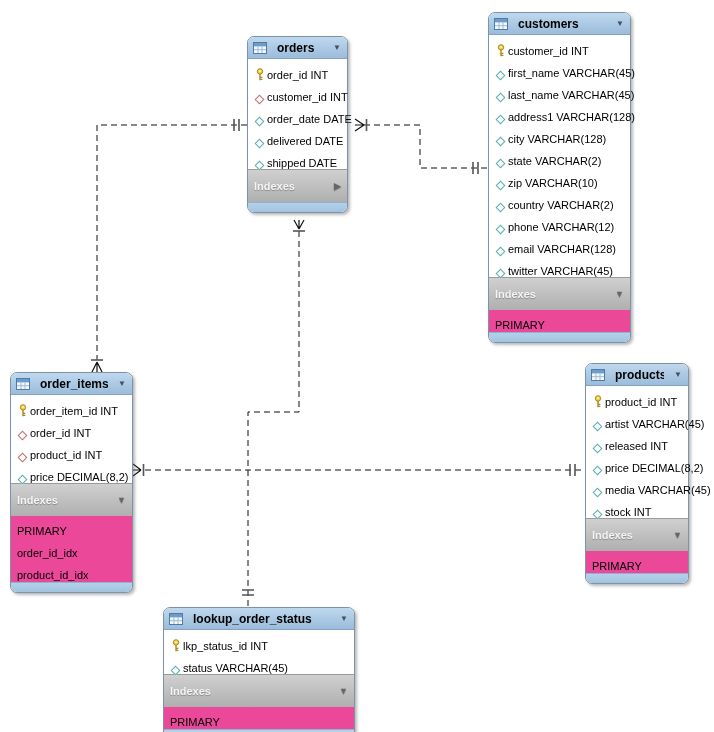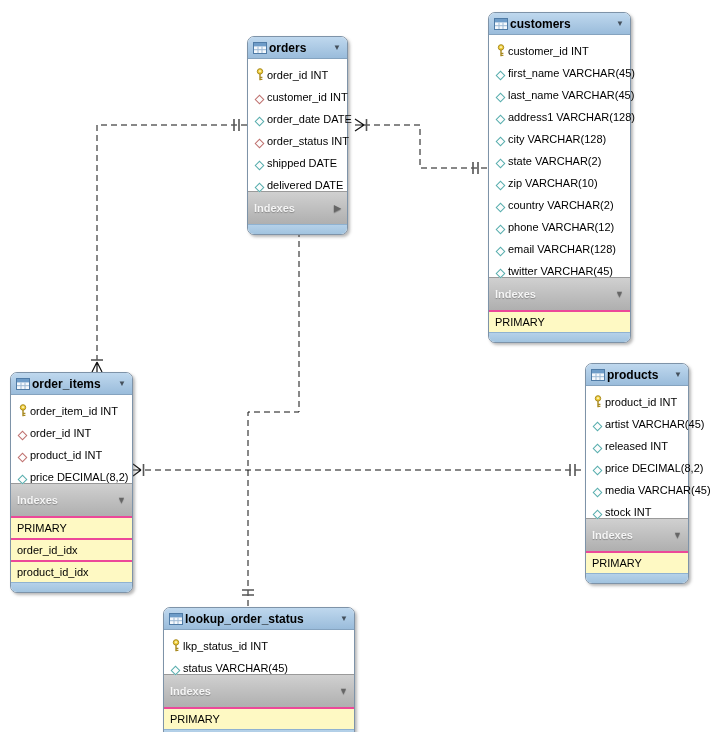--- a/index.html
+++ b/index.html
@@ -9,21 +9,21 @@
     font-family:"Liberation Sans", sans-serif; font-size:11px; color:#000;
     overflow:hidden;
   }
   #wires { position:absolute; left:0; top:0; width:714px; height:732px; }
 
   .db-table {
     position:absolute; border:1px solid #7E93A8; border-radius:7px;
     background:#fff; box-shadow:2px 2px 3px rgba(100,100,100,0.45);
   }
   .thead {
-    height:22px; display:flex; align-items:center; gap:2px;
+    height:22px; display:flex; align-items:center; gap:10px;
     padding:0 6px 0 5px;
     background:linear-gradient(#BFD8EE,#9ABCDB);
     border-bottom:1px solid #85A3BF; border-radius:6px 6px 0 0;
   }
   .ttitle { font-weight:bold; font-size:12px; flex:1; white-space:nowrap; overflow:hidden; }
   .arr { font-size:8px; color:#44505C; line-height:1; }
   .tbl-icon { flex:0 0 auto; display:flex; }
 
   .field-row { height:22px; display:flex; align-items:flex-end; padding:0 4px; background:#fff; }
   .icon-cell { width:15px; flex:0 0 15px; display:flex; justify-content:center; align-items:center; }
@@ -38,22 +38,22 @@
 
   .idx-band {
     height:20px; display:flex; align-items:center; padding:16px 6px;
     background:linear-gradient(#D0D0D0,#AFAFAF);
     border-top:1px solid #9A9A9A;
     color:#F5F5F5; font-weight:bold; text-shadow:0 1px 1px #878787;
   }
   .idx-band .arr { margin-left:auto; color:#666; font-size:9px; }
 
   .index-row {
-    height:22px; line-height:21px; padding:0 6px; background:#fef9c3;
-    border-top:2px solid #ec4899; white-space:nowrap;
+    height:22px; line-height:21px; padding:0 6px; background:#ec4899;
+    border-top:5px solid #ec4899; white-space:nowrap;
   }
   .tfoot {
     height:10px; background:linear-gradient(#B5D1E9,#A1C3DF);
     border-top:1px solid #8FB2D1; border-radius:0 0 6px 6px;
   }
 
   
   #t-orders              { left:247px; top:36px;  width:101px; }
   #t-customers           { left:488px; top:12px;  width:143px; }
   #t-order_items         { left:10px;  top:372px; width:123px; }
@@ -126,35 +126,29 @@
           <span class="ftext">customer_id INT</span>
         </div>
         <div class="field-row">
           <span class="icon-cell">
             <span class="diamond col"></span>
           </span>
           <span class="ftext">order_date DATE</span>
         </div>
         <div class="field-row">
           <span class="icon-cell">
-            <span class="diamond fk"></span>
-          </span>
-          <span class="ftext">order_status INT</span>
+            <span class="diamond col"></span>
+          </span>
+          <span class="ftext">delivered DATE</span>
         </div>
         <div class="field-row">
           <span class="icon-cell">
             <span class="diamond col"></span>
           </span>
           <span class="ftext">shipped DATE</span>
-        </div>
-        <div class="field-row">
-          <span class="icon-cell">
-            <span class="diamond col"></span>
-          </span>
-          <span class="ftext">delivered DATE</span>
         </div>
       </div>
     <div class="idx-band">
       <span>Indexes</span>
       <span class="arr idx-arrow">▶</span>
     </div>
     <div class="index-rows"></div>
     <div class="tfoot"></div>
   </div>
 

